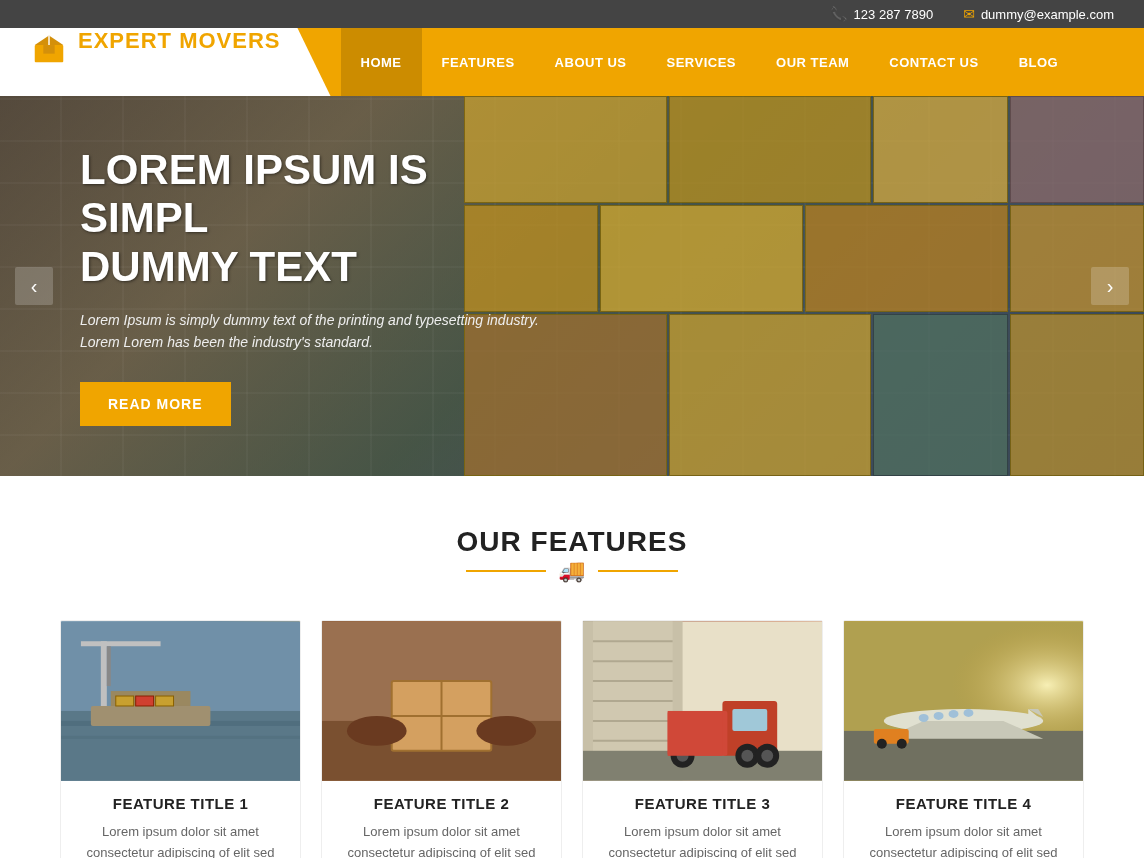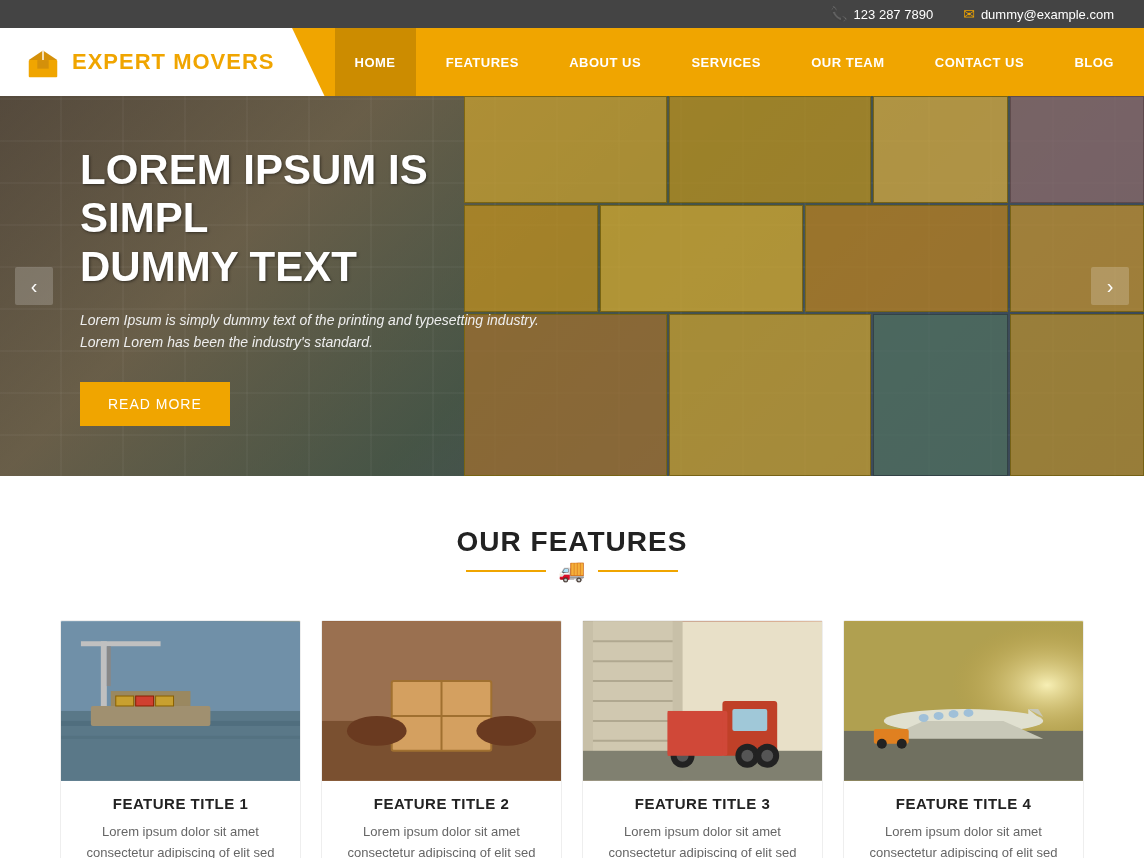--- a/index.html
+++ b/index.html
@@ -22,22 +22,22 @@
     
     .header {
       display: flex;
       align-items: stretch;
       background: #f0a500;
       height: 68px;
     }
     .logo-area {
       background: #fff;
       display: flex;
-      align-items: center;
-      padding: 0 24px;
+      align-items: flex-start;
+      padding: 0 30px;
       gap: 10px;
       clip-path: polygon(0 0, 90% 0, 100% 100%, 0 100%);
       padding-right: 50px;
       min-width: 280px;
     }
     .logo-icon {
       width: 38px;
       height: 38px;
     }
     .logo-text {
@@ -47,21 +47,20 @@
       letter-spacing: 1px;
     }
     .logo-text span {
       color: #f0a500;
     }
     .nav {
       display: flex;
       align-items: center;
       flex: 1;
       padding: 0 10px;
-      justify-content: space-between;
     }
     .nav-item {
       color: #fff;
       font-weight: bold;
       font-size: 13px;
       padding: 0 20px;
       height: 100%;
       display: flex;
       align-items: center;
       cursor: pointer;
@@ -111,21 +110,21 @@
       line-height: 1.6;
       margin-bottom: 28px;
       font-style: italic;
     }
     .hero-btn {
       background: #f0a500;
       color: #fff;
       border: none;
       padding: 14px 28px;
       font-size: 14px;
-      font-weight: normal;
+      font-weight: bold;
       letter-spacing: 1px;
       cursor: pointer;
       text-transform: uppercase;
     }
 
     .carousel-btn {
       position: absolute;
       top: 50%;
       transform: translateY(-50%);
       background: rgba(255,255,255,0.2);

